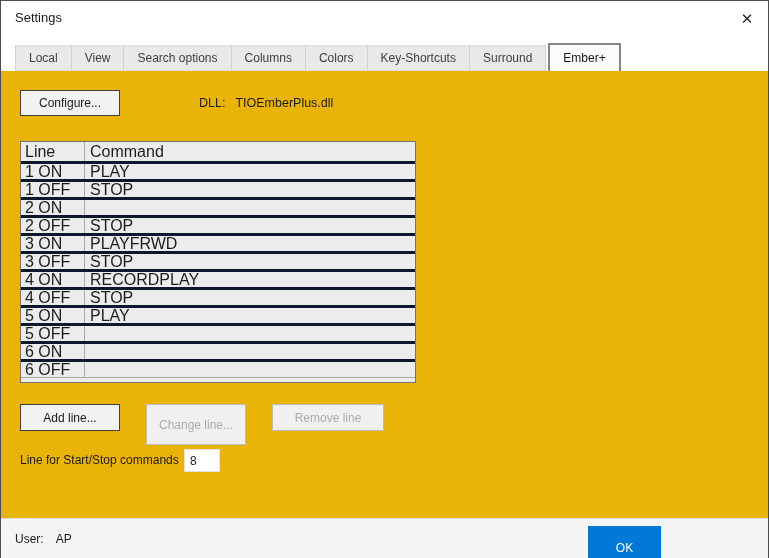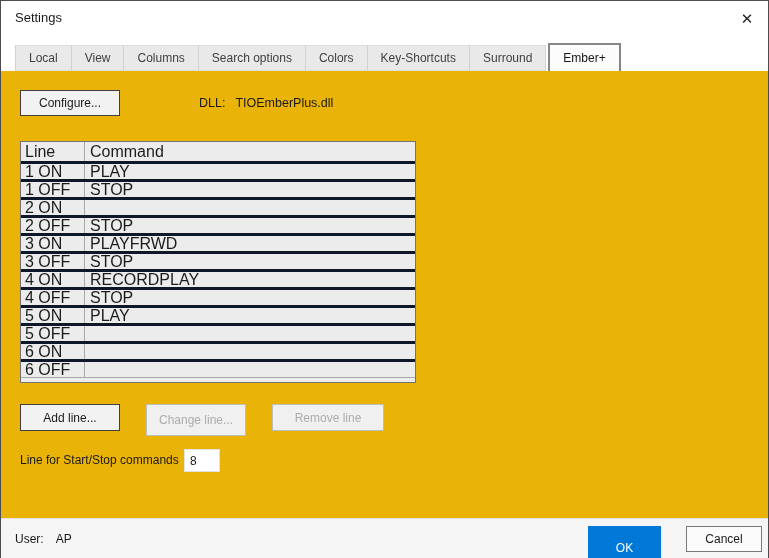--- a/index.html
+++ b/index.html
@@ -47,21 +47,21 @@
     position:absolute; left:19px; top:70px; width:396px;
     border:1px solid #737373; background:#ececec;
   }
   .thead { display:flex; height:19px; }
   .trow { display:flex; height:18px; border-top:3px solid #0f172a; }
   .cell { font-size:16px; color:#1c1c1c; display:flex; align-items:center; overflow:hidden; white-space:nowrap; }
   .cell.line { width:64px; padding-left:4px; border-right:1px solid #a9a9a9; }
   .cell.cmd  { flex:1; padding-left:5px; }
   .table-bottom-strip { height:5px; border-top:1px solid #a9a9a9; }
   .add-line    { left:19px;  top:333px; width:100px; height:27px; }
-  .change-line { left:145px; top:333px; width:100px; height:32px; }
+  .change-line { left:145px; top:333px; width:100px; height:41px; }
   .remove-line { left:271px; top:333px; width:112px; height:27px; }
   .startstop-label { position:absolute; left:19px; top:382px; font-size:12px; color:#1a1a1a; }
   .startstop-input {
     position:absolute; left:183px; top:378px; width:36px; height:23px;
     background:#ffffff; border:1px solid #e2e2e2;
     font-family:"Liberation Sans", sans-serif; font-size:12px; color:#1a1a1a;
     padding-left:5px;
   }
   
   .divider { position:absolute; left:0; right:0; top:517px; height:1px; background:#e0e0e0; }
@@ -85,22 +85,22 @@
 <body>
 
 <div class="window">
 
   <div class="titlebar">
     <div class="title">Settings</div>
     <div class="close-btn">✕</div>
     <div class="tab-strip">
         <div class="tab">Local</div>
         <div class="tab">View</div>
+        <div class="tab">Search options</div>
         <div class="tab">Columns</div>
-        <div class="tab">Search options</div>
         <div class="tab">Colors</div>
         <div class="tab">Key-Shortcuts</div>
         <div class="tab">Surround</div>
         <div class="tab selected">Ember+</div>
       </div>
   </div>
 
   <div class="content">
     <button class="btn configure">Configure...</button>
     <div class="dll-line">
@@ -171,16 +171,15 @@
     <input class="startstop-input" value="8" style="">
   </div>
 
   <div class="divider"></div>
 
   <div class="footer">
     <div class="user-line">
       <span>User:</span><span class="user-value">AP</span>
     </div>
     <button class="ok-btn">OK</button>
-    <button class="cancel-btn">Cancel</button>
   </div>
 
 </div>
 
 </body></html>

